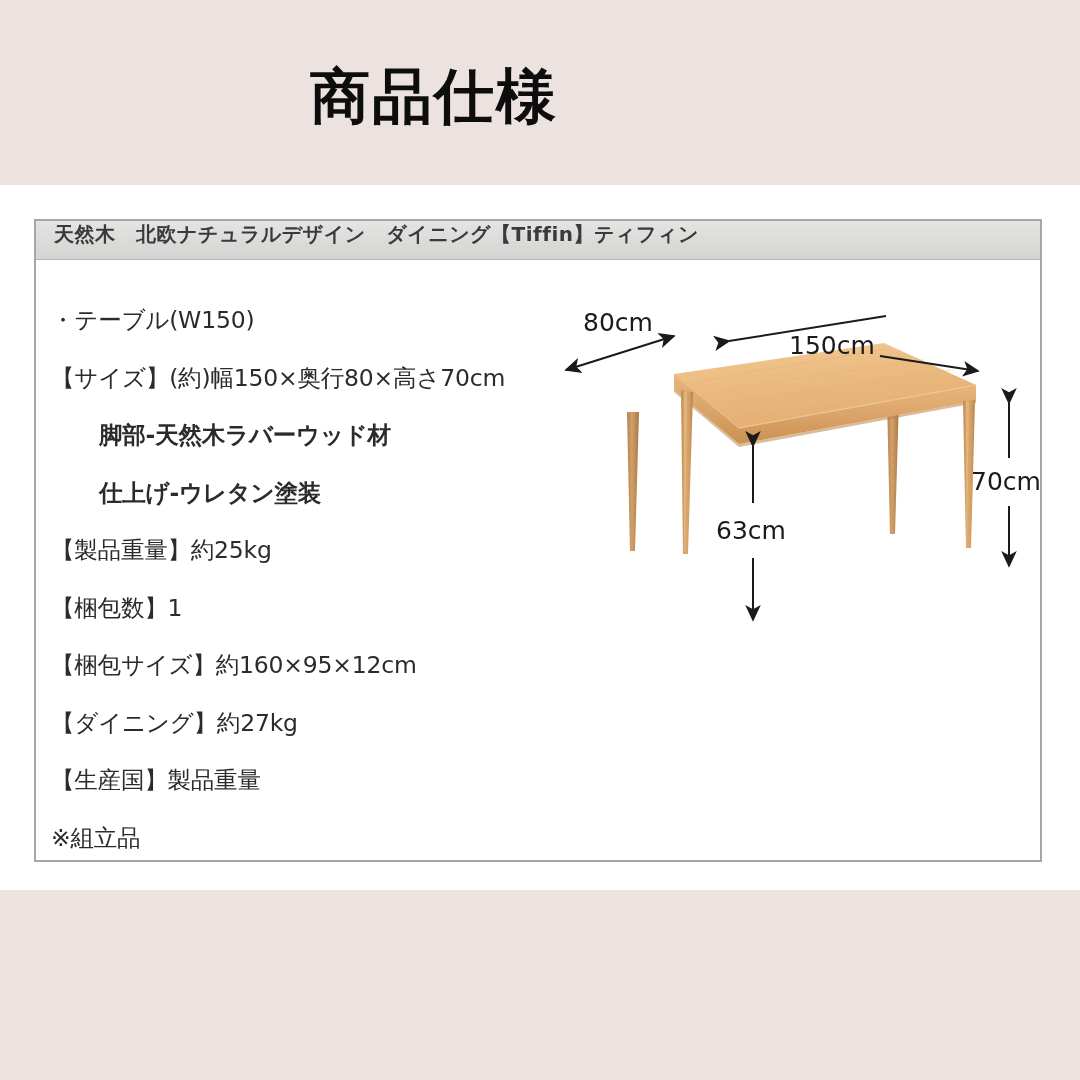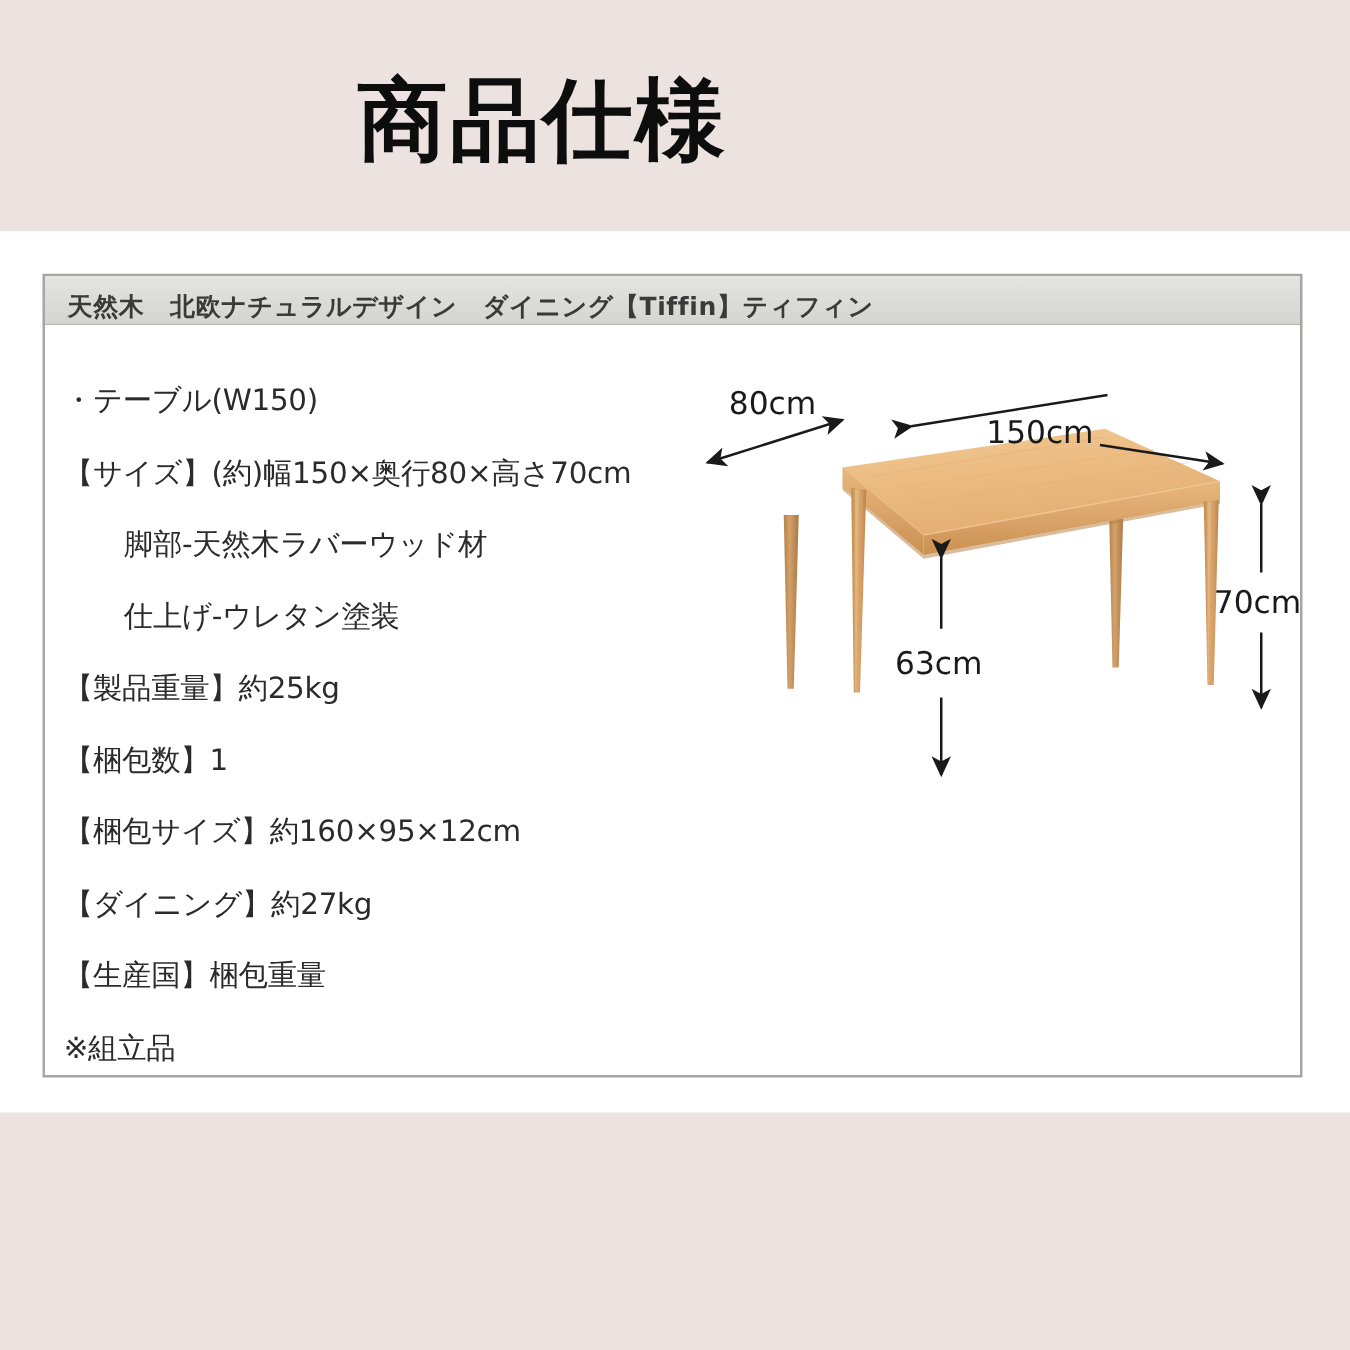--- a/index.html
+++ b/index.html
@@ -31,21 +31,21 @@
     top: 890px;
     height: 190px;
   }
 
   .page-title {
     position: absolute;
     left: 0;
     top: 44px;
     width: 868px;
     text-align: center;
-    font-size: 72px;
+    font-size: 60px;
     line-height: 104px;
     font-weight: 700;
     color: #0d0d0d;
     letter-spacing: 2px;
     font-family: "DejaVu Sans", "Liberation Sans", sans-serif;
   }
 
   
   .spec-panel {
     position: absolute;
@@ -61,21 +61,21 @@
   .panel-header {
     position: absolute;
     left: 0;
     top: 0;
     width: 100%;
     height: 39px;
     background: linear-gradient(to bottom, #e4e4e2 0%, #dcdcda 48%, #d4d4d2 100%);
     border-bottom: 1px solid #b4b4b2;
     box-sizing: border-box;
     display: flex;
-    align-items: flex-end;
+    align-items: flex-start;
   }
   .panel-header-title {
     padding-left: 18px;
     font-size: 20px;
     color: #3a3a3a;
     font-weight: 600;
     letter-spacing: 0.5px;
     white-space: pre;
     font-family: "DejaVu Sans", "Liberation Sans", sans-serif;
   }
@@ -91,20 +91,21 @@
     font-size: 23.5px;
     line-height: 32.5px;
     color: #2b2b2b;
     white-space: pre;
     font-family: "DejaVu Sans", "Liberation Sans", sans-serif;
     letter-spacing: -0.2px;
     margin-top: 25px;
   }
   .spec-line.indent {
     padding-left: 48px;
+    font-weight: bold;
   }
 
   
   .diagram {
     position: absolute;
     left: 495px;
     top: 87px;
     width: 510px;
     height: 370px;
   }
@@ -146,21 +147,21 @@
 
   <div class="spec-list">
     <div class="spec-line">・テーブル(W150)</div>
     <div class="spec-line">【サイズ】(約)幅150×奥行80×高さ70cm</div>
     <div class="spec-line indent">脚部-天然木ラバーウッド材</div>
     <div class="spec-line indent">仕上げ-ウレタン塗装</div>
     <div class="spec-line">【製品重量】約25kg</div>
     <div class="spec-line">【梱包数】1</div>
     <div class="spec-line">【梱包サイズ】約160×95×12cm</div>
     <div class="spec-line">【ダイニング】約27kg</div>
-    <div class="spec-line">【生産国】梱包重量</div>
+    <div class="spec-line">【生産国】製品重量</div>
     <div class="spec-line">※組立品</div>
   </div>
 
   <div class="diagram">
     <svg width="510" height="370" viewBox="0 0 510 370" xmlns="http://www.w3.org/2000/svg">
       <defs>
         <linearGradient id="topGrad" x1="0" y1="0" x2="0.35" y2="1">
           <stop offset="0%" stop-color="#f2cc98"></stop>
           <stop offset="45%" stop-color="#ecbc82"></stop>
           <stop offset="100%" stop-color="#e3ae72"></stop>

